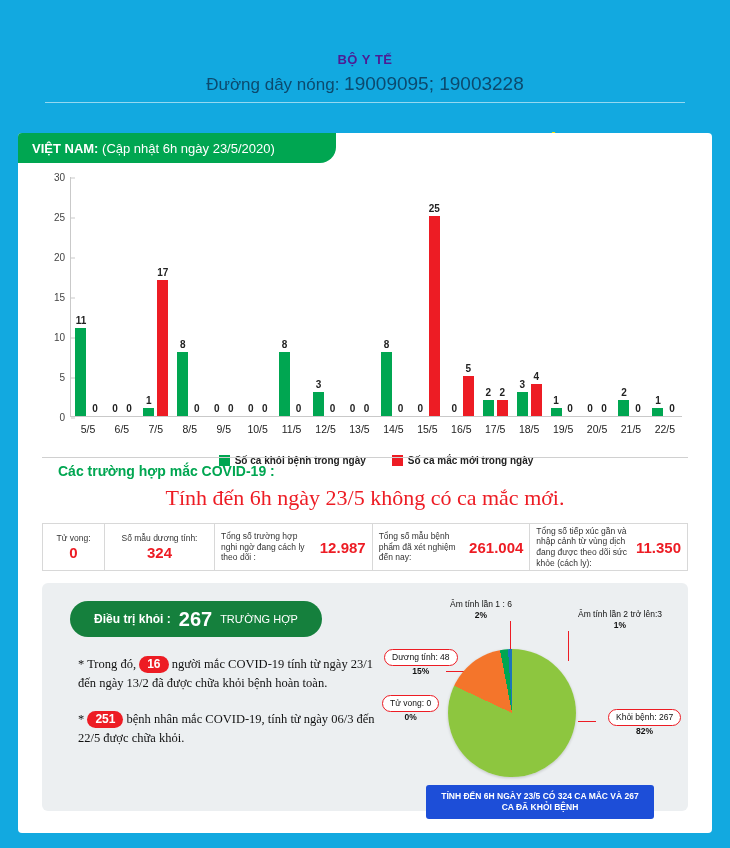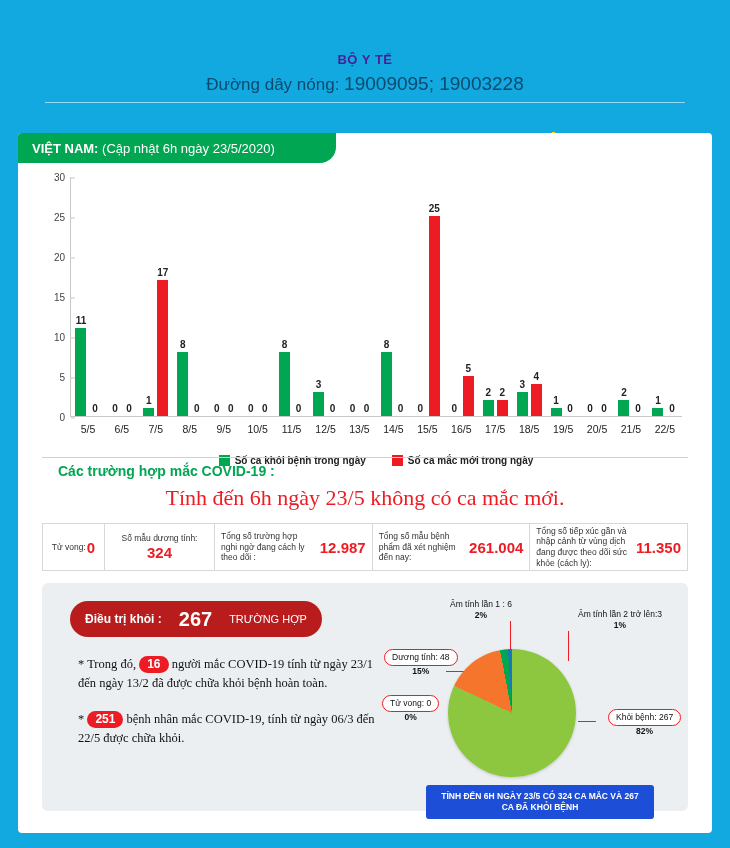--- a/index.html
+++ b/index.html
@@ -106,33 +106,33 @@
     display:flex; border:1px solid #d8d8d8;
   }
   .stat {
     flex:1 1 0; border-right:1px solid #d8d8d8; padding:5px 6px;
     display:flex; align-items:center; justify-content:center; gap:6px;
     text-align:center;
   }
   .stat:last-child { border-right:none; }
   .stat .lab { font-size:8.5px; color:#333; line-height:1.25; text-align:left; }
   .stat .val { font-size:15px; font-weight:bold; color:#ed1c24; white-space:nowrap; }
-  .stat.s1 { flex:0 0 62px; flex-direction:row; gap:1px;justify-content:center; }
+  .stat.s1 { flex:0 0 62px; flex-direction:column; gap:1px;justify-content:center; }
   .stat.s1 .val { color:#ed1c24; }
   .stat.s2 { flex:0 0 110px; flex-direction:column; gap:1px; }
 
   
   .panel {
     position:absolute; left:24px; top:450px; width:646px; height:228px;
     background:#eceff1; border-radius:6px;
   }
   .cured-pill {
     position:absolute; left:28px; top:18px; width:252px; height:36px;
-    background:#b91c1c; border-radius:18px; color:#fff;
-    display:flex; align-items:center; justify-content:center; gap:17px;
+    background:#15803d; border-radius:18px; color:#fff;
+    display:flex; align-items:center; justify-content:center; gap:8px;
   }
   .cured-pill .lbl { font-size:12px; font-weight:bold; }
   .cured-pill .num { font-size:20px; font-weight:bold; }
   .cured-pill .unit { font-size:11px; }
 
   .notes { position:absolute; left:36px; top:72px; width:300px; }
   .note {
     font-size:12.5px; color:#111; line-height:1.55; margin-bottom:16px;
     font-family:"Liberation Serif", serif;
   }

